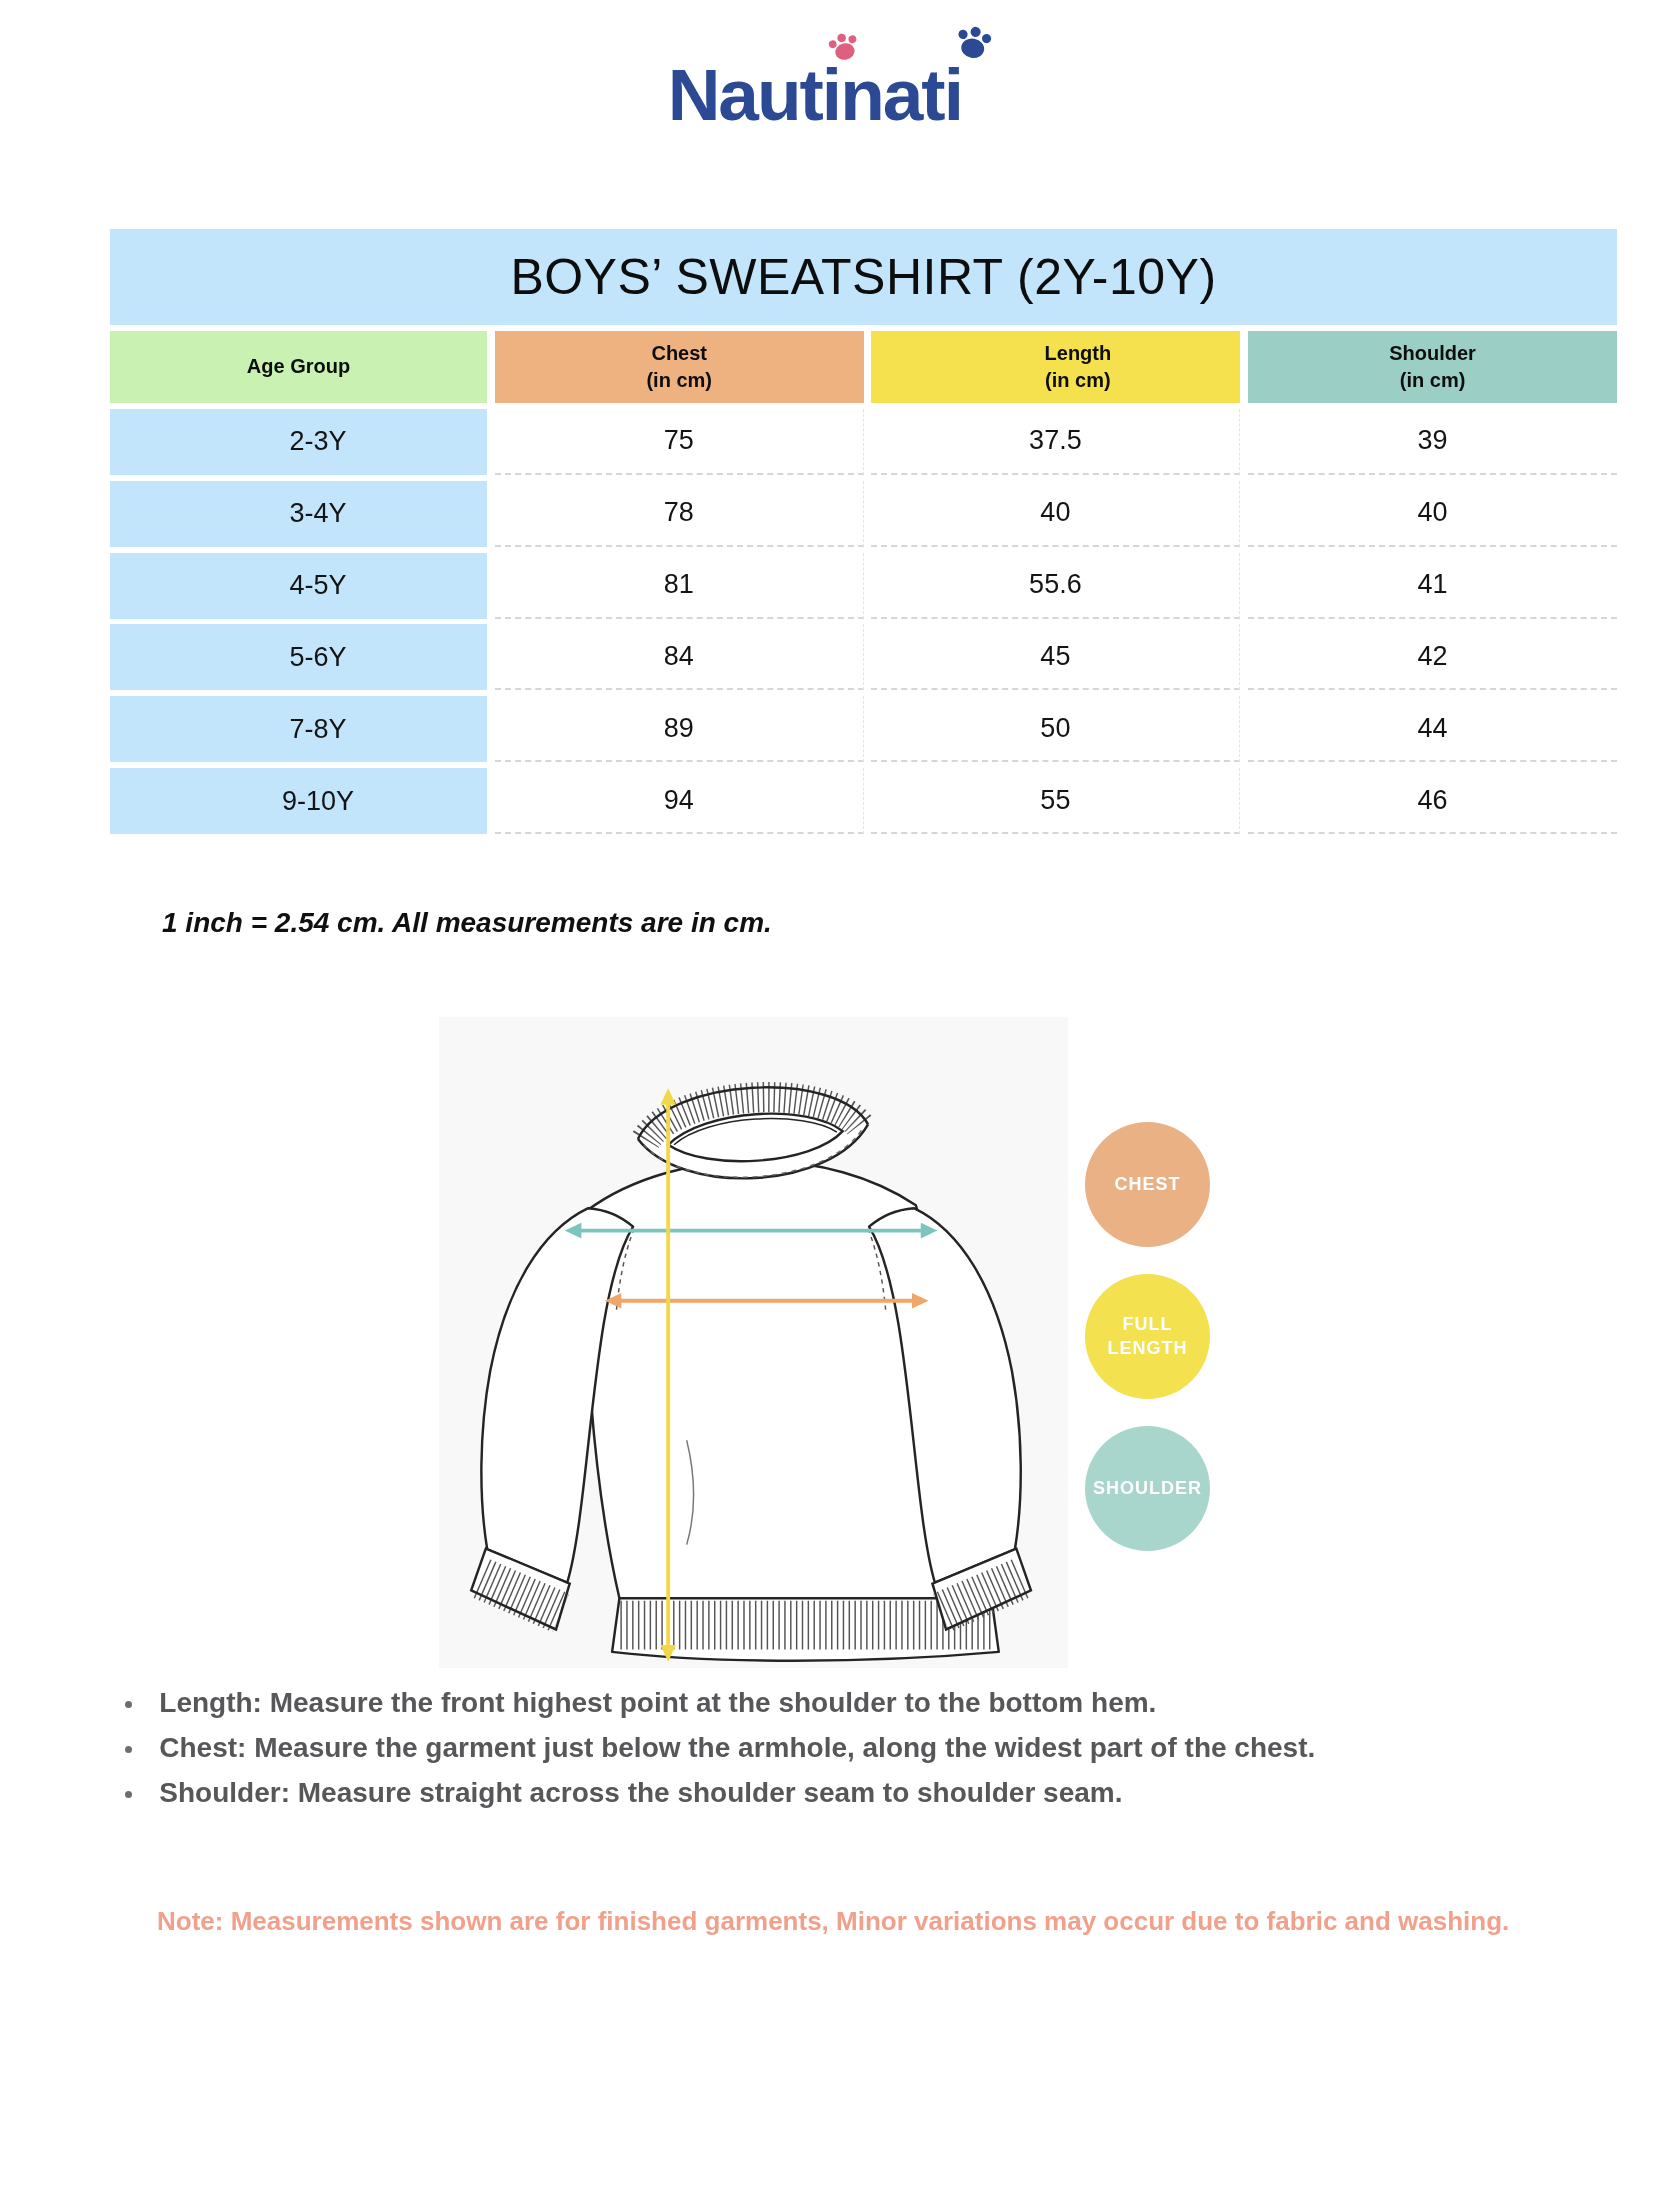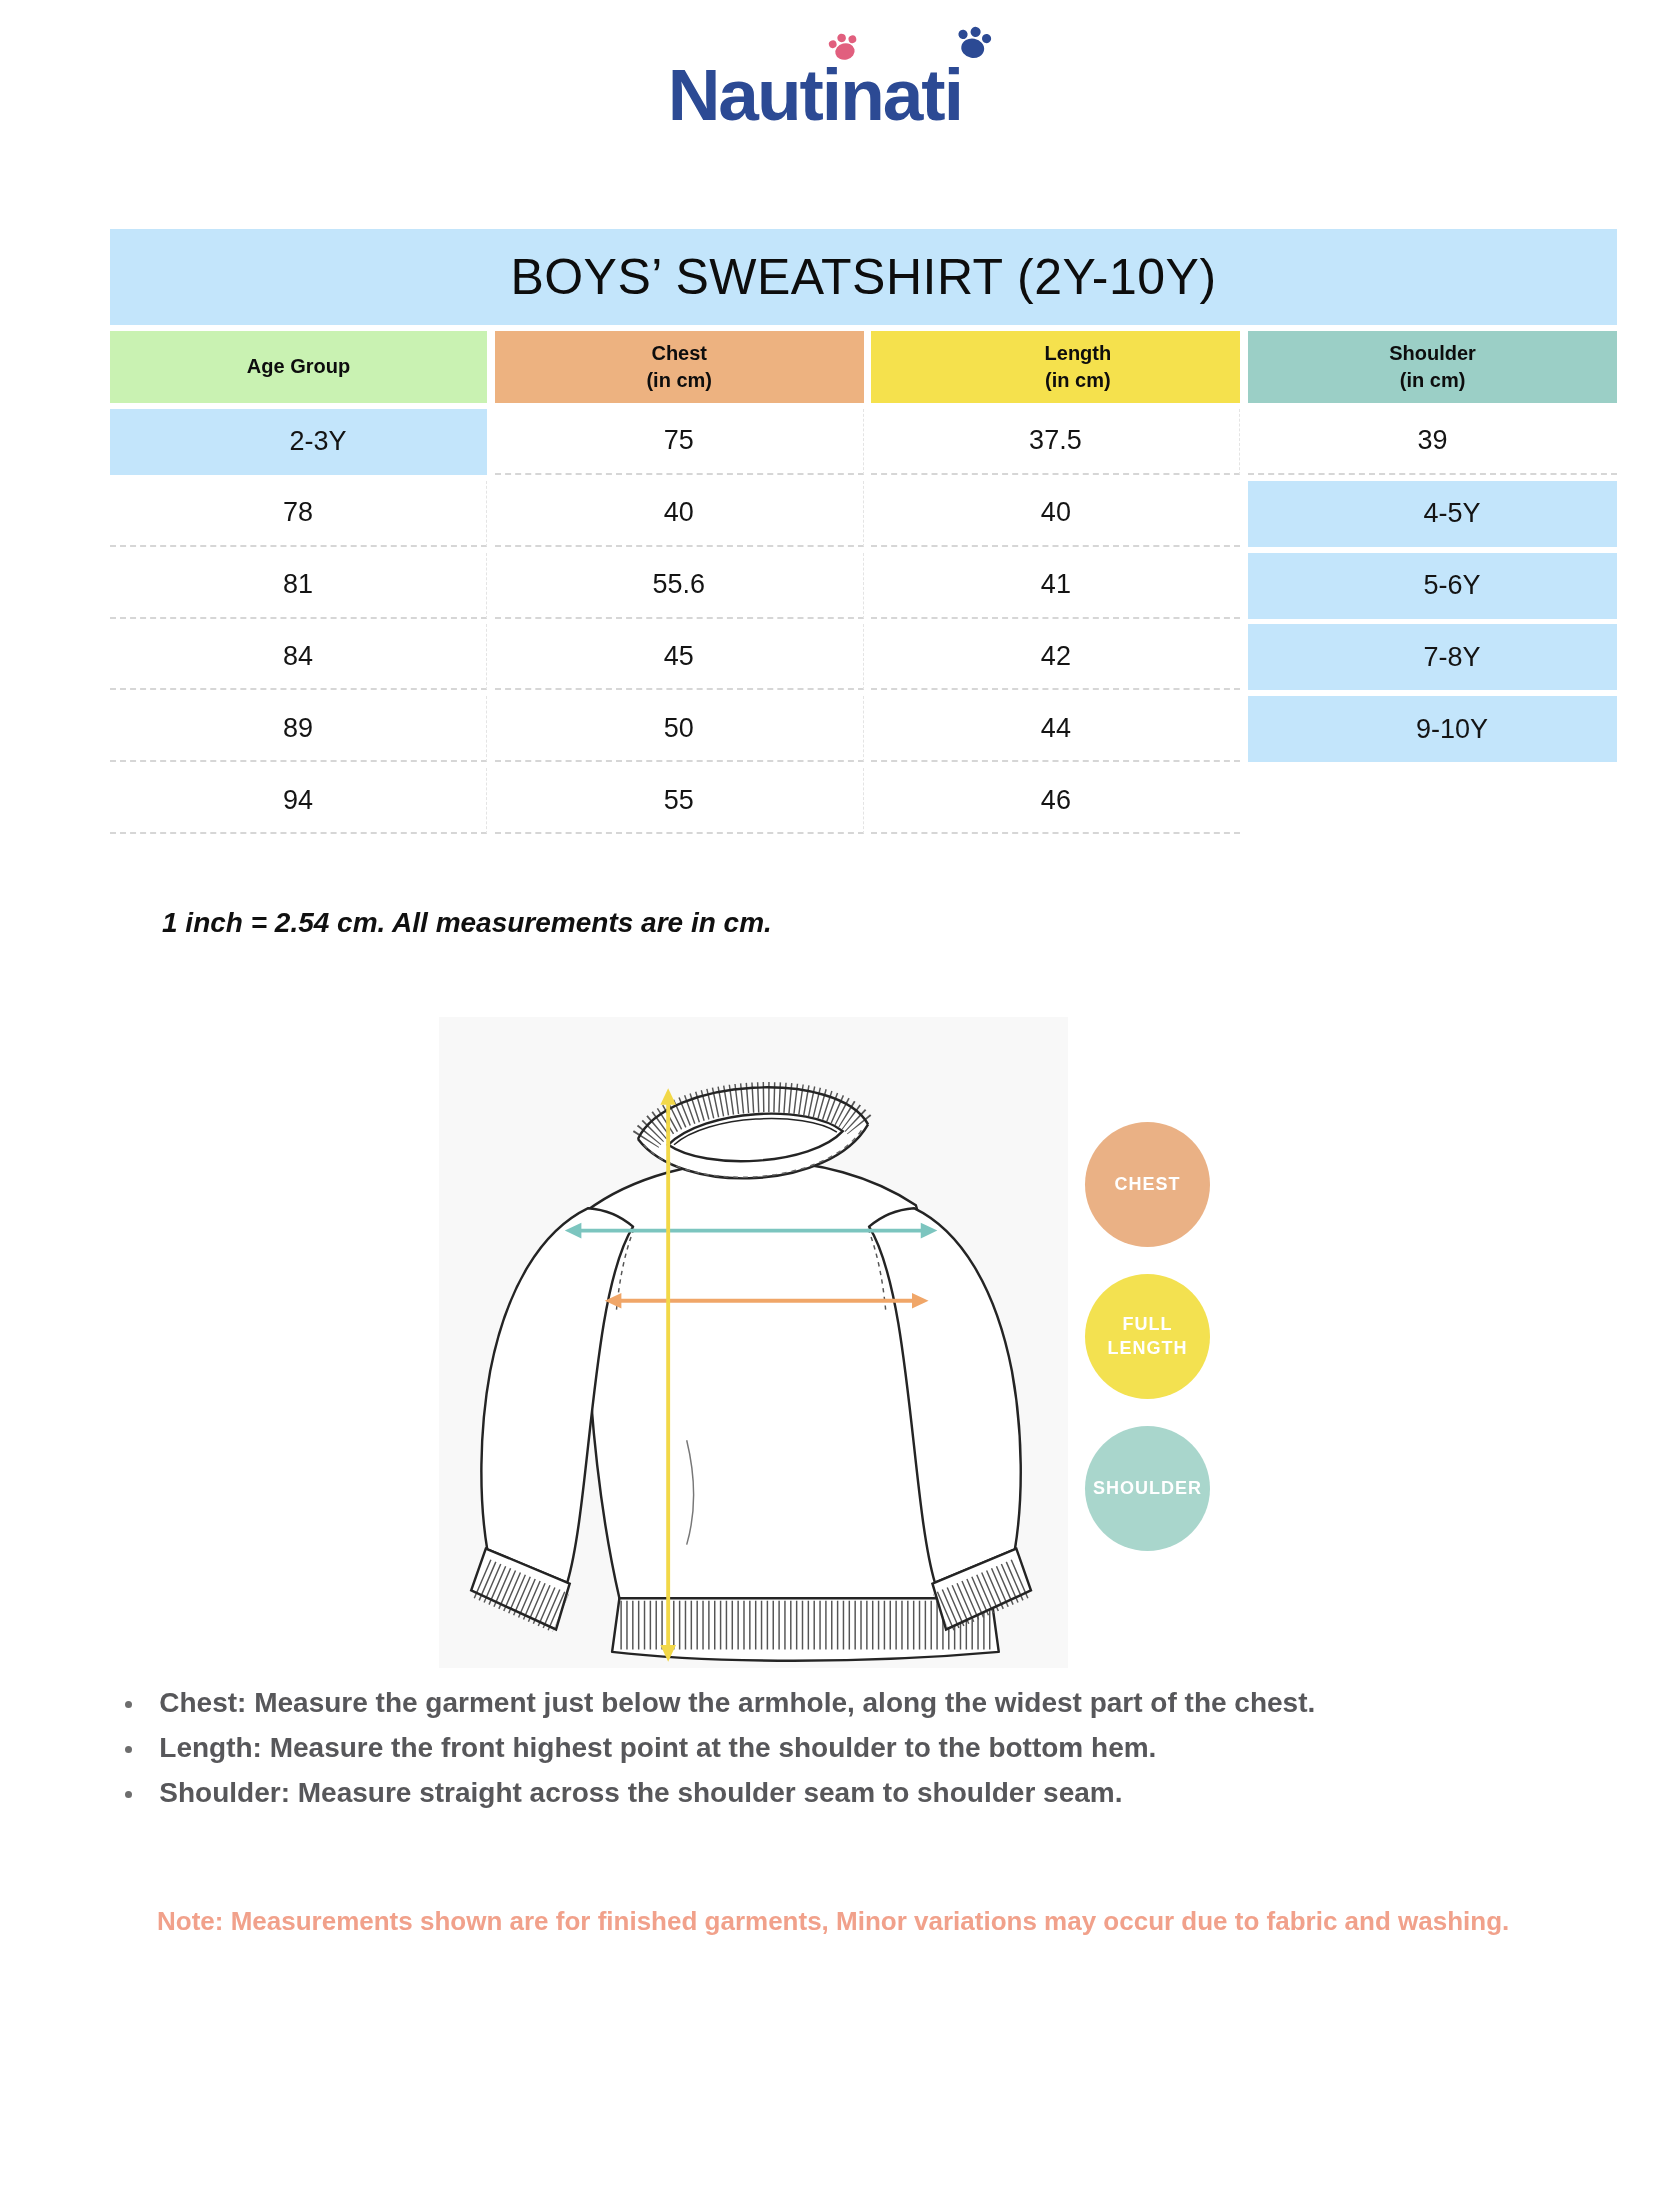--- a/index.html
+++ b/index.html
@@ -94,20 +94,21 @@
         <span>Shoulder</span>
         <span>(in cm)</span>
       </div>
     </div>
 
     <div class="grid grid-body" id="rows">
         <div class="acell">2-3Y</div>
         <div class="vcell sep">75</div>
         <div class="vcell sep">37.5</div>
         <div class="vcell">39</div>
+        <div class="acell">3-4Y</div>
         <div class="vcell sep">78</div>
         <div class="vcell sep">40</div>
         <div class="vcell">40</div>
         <div class="acell">4-5Y</div>
         <div class="vcell sep">81</div>
         <div class="vcell sep">55.6</div>
         <div class="vcell">41</div>
         <div class="acell">5-6Y</div>
         <div class="vcell sep">84</div>
         <div class="vcell sep">45</div>
@@ -187,25 +188,25 @@
 
   <div id="badges">
       <div class="badge" style="background: rgb(234, 177, 133); top: 1122px;">CHEST</div>
       <div class="badge" style="background: rgb(243, 225, 80); top: 1274px;">FULL LENGTH</div>
       <div class="badge" style="background: rgb(169, 214, 204); top: 1426px;">SHOULDER</div>
     </div>
 
   <div class="instructions" id="instructions">
       <div class="instr">
         <div class="bullet-dot"></div>
-        <div class="instr-text">Chest: Measure the garment just below the armhole, along the widest part of the chest.</div>
+        <div class="instr-text">Length: Measure the front highest point at the shoulder to the bottom hem.</div>
       </div>
       <div class="instr">
         <div class="bullet-dot"></div>
-        <div class="instr-text">Length: Measure the front highest point at the shoulder to the bottom hem.</div>
+        <div class="instr-text">Chest: Measure the garment just below the armhole, along the widest part of the chest.</div>
       </div>
       <div class="instr">
         <div class="bullet-dot"></div>
         <div class="instr-text">Shoulder: Measure straight across the shoulder seam to shoulder seam.</div>
       </div>
     </div>
 
   <div class="footnote">Note: Measurements shown are for finished garments, Minor variations may occur due to fabric and washing.</div>
 
 </div>

